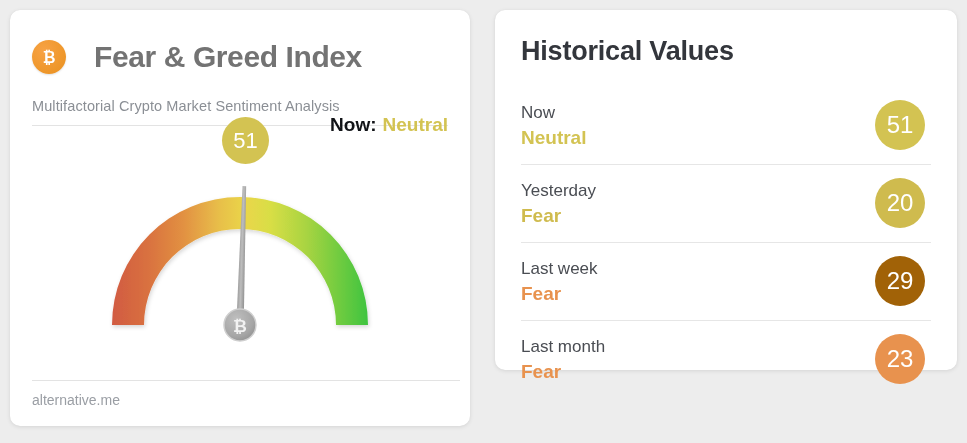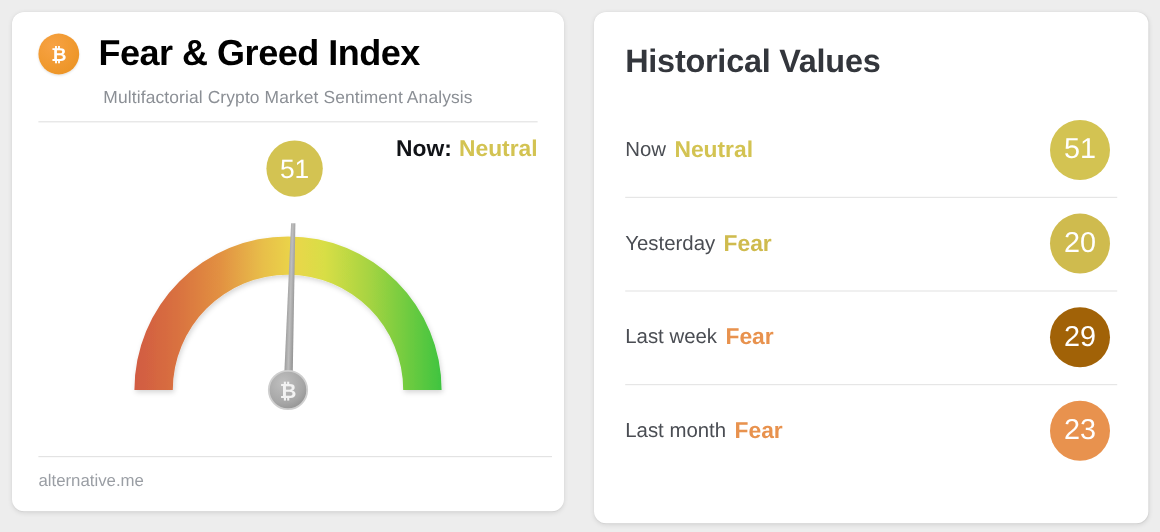--- a/index.html
+++ b/index.html
@@ -32,21 +32,21 @@
     left: 10px;
     top: 10px;
     width: 460px;
     height: 416px;
     padding: 0;
   }
   .card-history {
     left: 495px;
     top: 10px;
     width: 462px;
-    height: 426px;
+    height: 360px;
   }
 
   
   .gauge-header {
     position: absolute;
     left: 0; top: 0;
     width: 100%;
     box-sizing: border-box;
     padding: 16px 22px 0 22px;
   }
@@ -63,33 +63,32 @@
     display: flex;
     align-items: center;
     justify-content: center;
     flex: none;
     box-shadow: 0 1px 2px rgba(0,0,0,0.12);
   }
   .btc-logo svg { display:block; }
   .main-title {
     font-size: 30px;
     font-weight: bold;
-    color: #000000;
+    color: #737373;
     letter-spacing: -0.4px;
     line-height: 1;
-    margin: 4px;
+    margin: 16px;
     white-space: nowrap;
   }
   .subtitle {
     margin: 10px 0 0 0;
     font-size: 14.5px;
     color: #8b8f95;
     letter-spacing: 0.1px;
     line-height: 1.2;
-    text-align: center;
   }
   .header-rule {
     margin-top: 10px;
     height: 1px;
     background: #e3e3e3;
     width: 100%;
   }
 
   
   .now-line {
@@ -165,21 +164,21 @@
   .hist-row {
     display: flex;
     align-items: center;
     justify-content: space-between;
     padding: 13px 0 14px 0;
     border-bottom: 1px solid #e6e6e6;
     min-height: 52px;
     box-sizing: border-box;
   }
   .hist-row.last { border-bottom: none; }
-  .hist-text { display: flex; gap: 7px; }
+  .hist-text { display: flex; flex-direction: column; gap: 7px; }
   .hist-label {
     font-size: 17px;
     color: #4a4d53;
     line-height: 1;
   }
   .hist-class {
     font-size: 19px;
     font-weight: bold;
     line-height: 1;
   }

